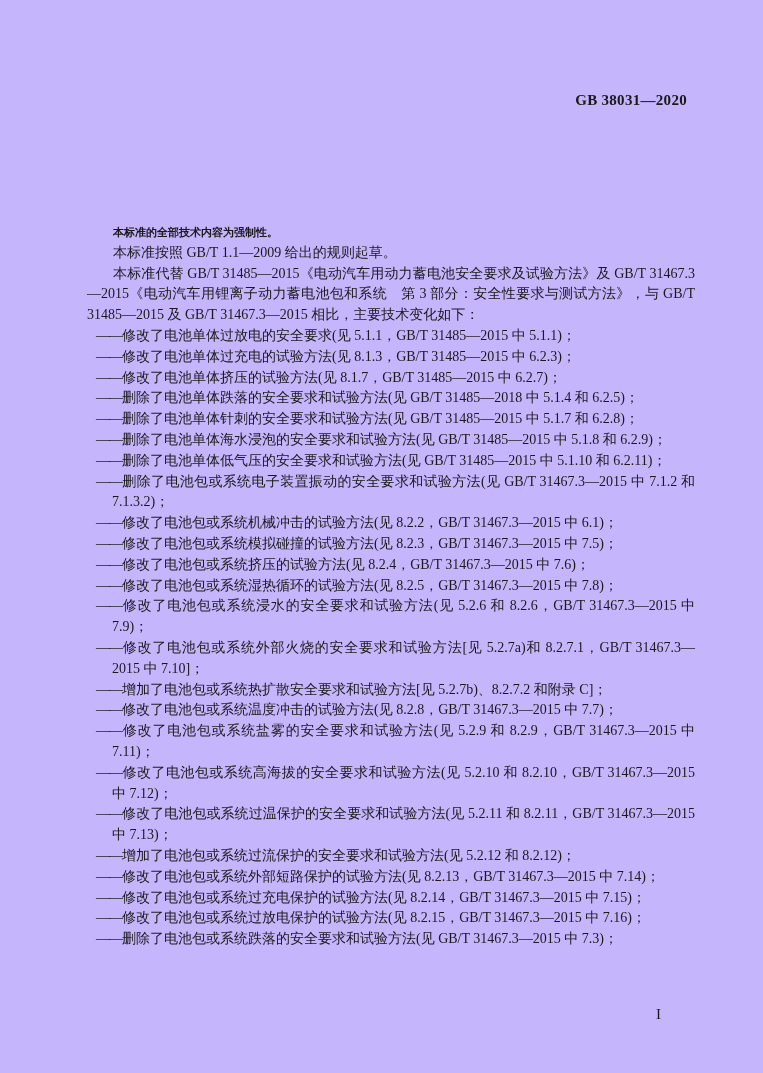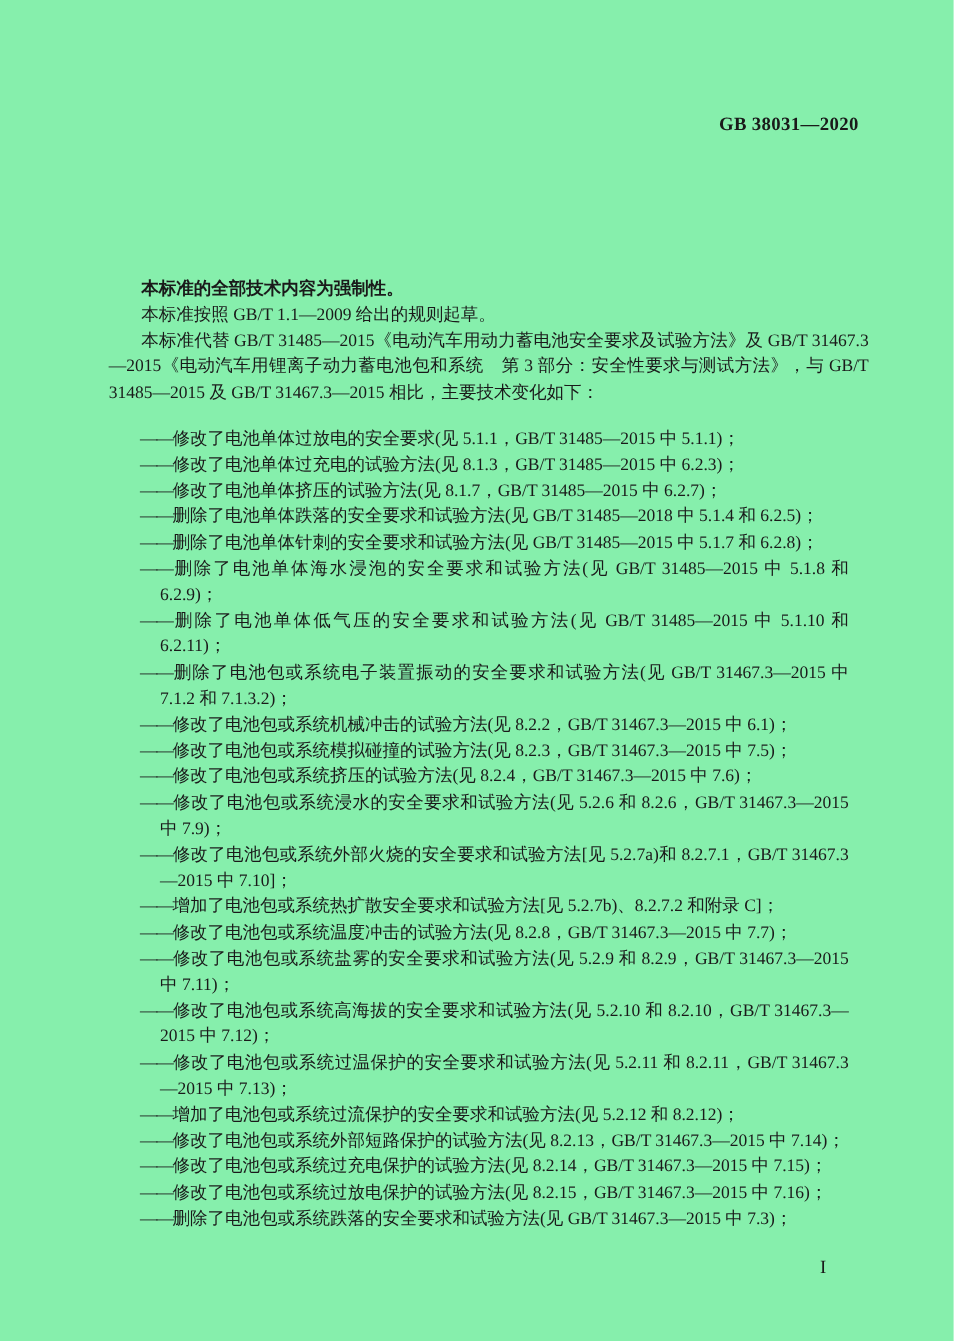--- a/index.html
+++ b/index.html
@@ -1,20 +1,20 @@
 <!DOCTYPE html>
 <html><head>
 <meta charset="utf-8">
 <style>
   html, body { margin: 0; padding: 0; background: #ffffff; }
   .page {
     position: relative;
     width: 763px;
     height: 1073px;
-    background: #86efac;
+    background: #c4b5fd;
     color: #1a1a1a;
     font-family: "Liberation Serif", "DejaVu Serif", serif;
     overflow: hidden;
   }
   .doc-number {
     position: absolute;
     top: 92px;
     right: 76px;
     font-size: 15px;
     font-weight: 700;
@@ -37,25 +37,25 @@
     position: absolute;
     top: 222px;
     left: 87px;
     width: 608px;
     font-size: 14px;
     line-height: 20.8px;
     text-align: justify;
   }
   .para { margin: 0; text-indent: 26px; }
   .para.emphatic {
-    font-family: Liberation Serif, serif;
+    font-family: Liberation Sans, sans-serif;
     font-weight: 700;
-    font-size: 14px;
+    font-size: 11px;
   }
-  .change-list { margin: 16px; padding: 0; list-style: none; }
+  .change-list { margin: 0; padding: 0; list-style: none; }
   .change-list li {
     padding-left: 25px;
     text-indent: -16px;
   }
   .change-list .dash { letter-spacing: -1px; }
   .page-number {
     position: absolute;
     top: 1006px;
     left: 656px;
     font-size: 15px;
@@ -78,20 +78,21 @@
         <li><span class="dash">——</span><span>修改了电池单体过充电的试验方法(见 8.1.3，GB/T 31485—2015 中 6.2.3)；</span></li>
         <li><span class="dash">——</span><span>修改了电池单体挤压的试验方法(见 8.1.7，GB/T 31485—2015 中 6.2.7)；</span></li>
         <li><span class="dash">——</span><span>删除了电池单体跌落的安全要求和试验方法(见 GB/T 31485—2018 中 5.1.4 和 6.2.5)；</span></li>
         <li><span class="dash">——</span><span>删除了电池单体针刺的安全要求和试验方法(见 GB/T 31485—2015 中 5.1.7 和 6.2.8)；</span></li>
         <li><span class="dash">——</span><span>删除了电池单体海水浸泡的安全要求和试验方法(见 GB/T 31485—2015 中 5.1.8 和 6.2.9)；</span></li>
         <li><span class="dash">——</span><span>删除了电池单体低气压的安全要求和试验方法(见 GB/T 31485—2015 中 5.1.10 和 6.2.11)；</span></li>
         <li><span class="dash">——</span><span>删除了电池包或系统电子装置振动的安全要求和试验方法(见 GB/T 31467.3—2015 中 7.1.2 和 7.1.3.2)；</span></li>
         <li><span class="dash">——</span><span>修改了电池包或系统机械冲击的试验方法(见 8.2.2，GB/T 31467.3—2015 中 6.1)；</span></li>
         <li><span class="dash">——</span><span>修改了电池包或系统模拟碰撞的试验方法(见 8.2.3，GB/T 31467.3—2015 中 7.5)；</span></li>
         <li><span class="dash">——</span><span>修改了电池包或系统挤压的试验方法(见 8.2.4，GB/T 31467.3—2015 中 7.6)；</span></li>
+        <li><span class="dash">——</span><span>修改了电池包或系统湿热循环的试验方法(见 8.2.5，GB/T 31467.3—2015 中 7.8)；</span></li>
         <li><span class="dash">——</span><span>修改了电池包或系统浸水的安全要求和试验方法(见 5.2.6 和 8.2.6，GB/T 31467.3—2015 中 7.9)；</span></li>
         <li><span class="dash">——</span><span>修改了电池包或系统外部火烧的安全要求和试验方法[见 5.2.7a)和 8.2.7.1，GB/T 31467.3—2015 中 7.10]；</span></li>
         <li><span class="dash">——</span><span>增加了电池包或系统热扩散安全要求和试验方法[见 5.2.7b)、8.2.7.2 和附录 C]；</span></li>
         <li><span class="dash">——</span><span>修改了电池包或系统温度冲击的试验方法(见 8.2.8，GB/T 31467.3—2015 中 7.7)；</span></li>
         <li><span class="dash">——</span><span>修改了电池包或系统盐雾的安全要求和试验方法(见 5.2.9 和 8.2.9，GB/T 31467.3—2015 中 7.11)；</span></li>
         <li><span class="dash">——</span><span>修改了电池包或系统高海拔的安全要求和试验方法(见 5.2.10 和 8.2.10，GB/T 31467.3—2015 中 7.12)；</span></li>
         <li><span class="dash">——</span><span>修改了电池包或系统过温保护的安全要求和试验方法(见 5.2.11 和 8.2.11，GB/T 31467.3—2015 中 7.13)；</span></li>
         <li><span class="dash">——</span><span>增加了电池包或系统过流保护的安全要求和试验方法(见 5.2.12 和 8.2.12)；</span></li>
         <li><span class="dash">——</span><span>修改了电池包或系统外部短路保护的试验方法(见 8.2.13，GB/T 31467.3—2015 中 7.14)；</span></li>
         <li><span class="dash">——</span><span>修改了电池包或系统过充电保护的试验方法(见 8.2.14，GB/T 31467.3—2015 中 7.15)；</span></li>

